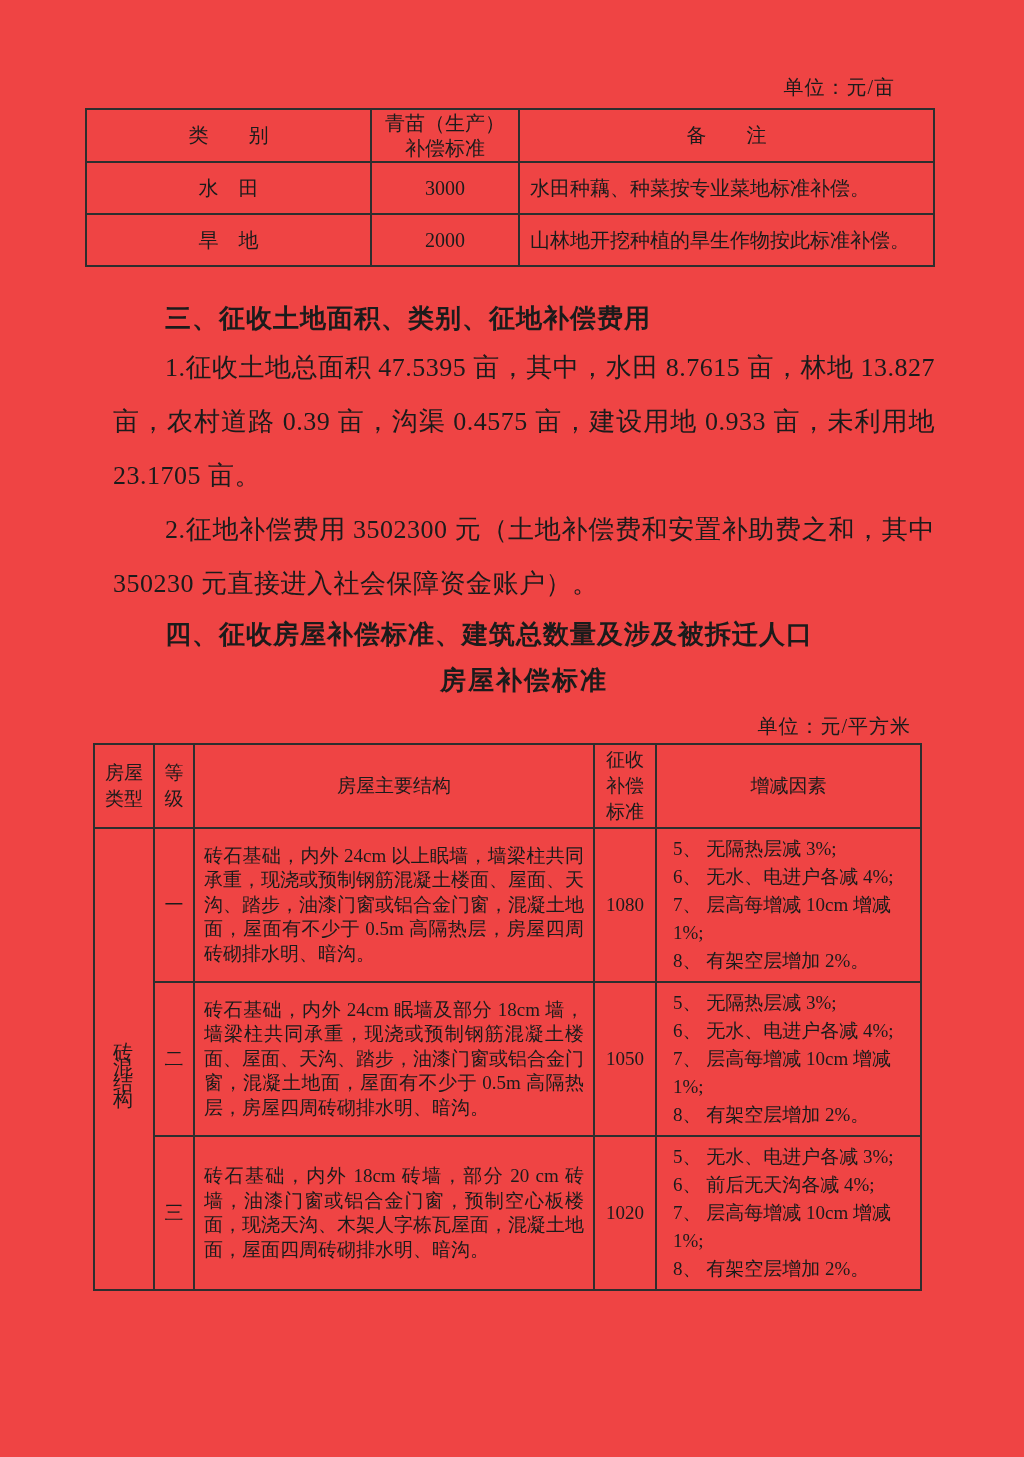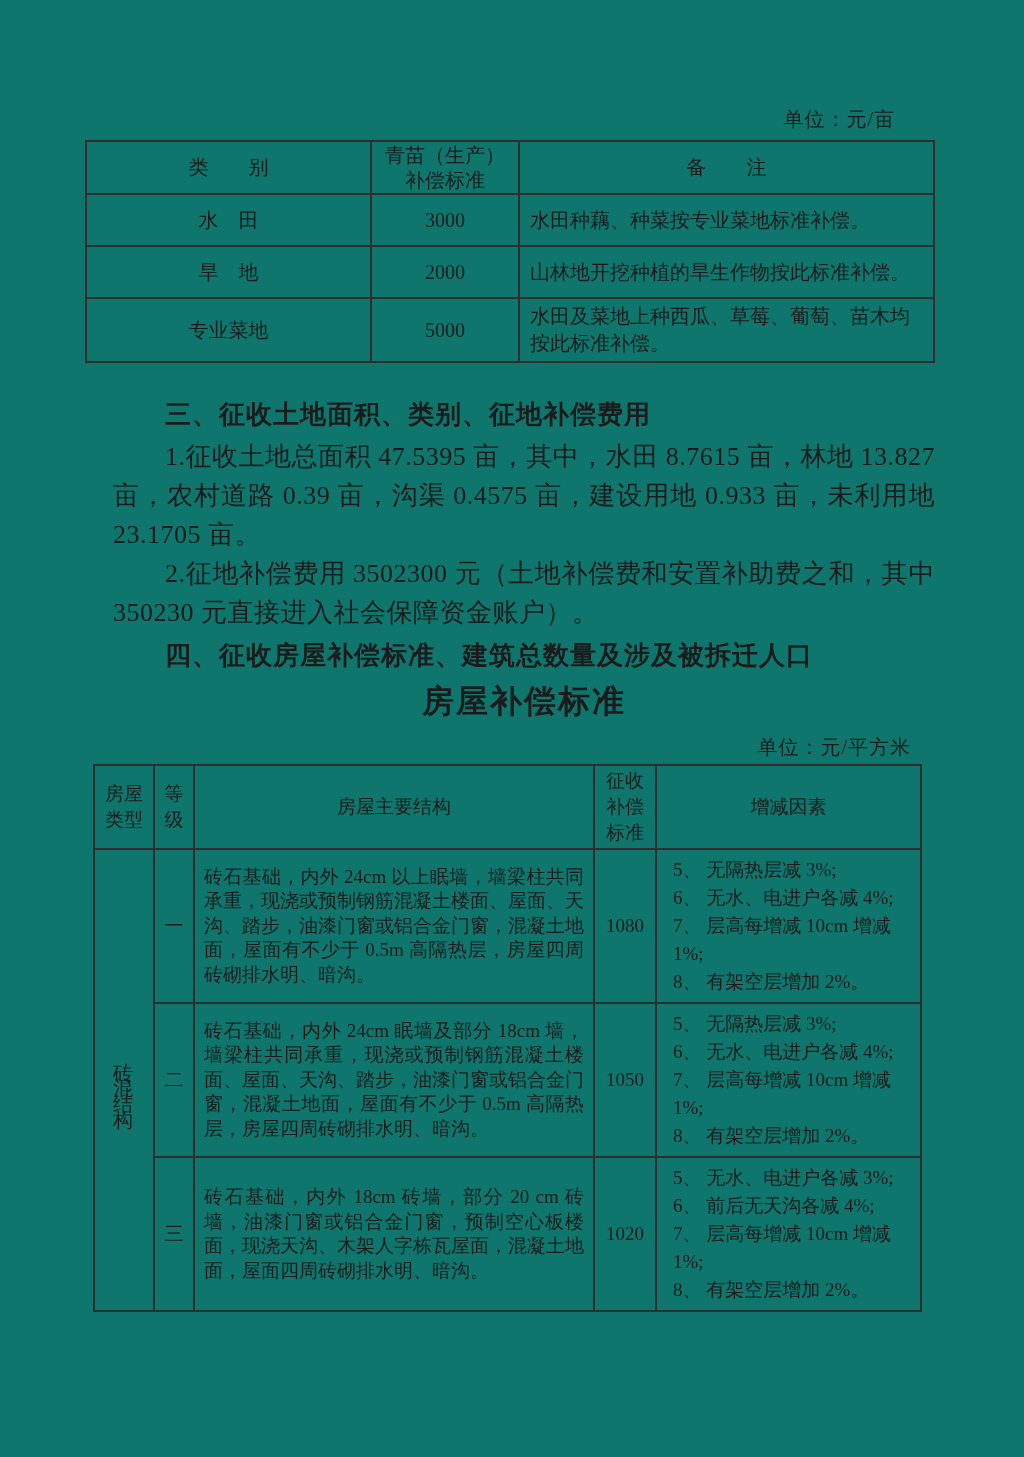--- a/index.html
+++ b/index.html
@@ -1,24 +1,24 @@
 <!DOCTYPE html>
 <html><head>
 <meta charset="utf-8">
 <style>
   * { margin:0; padding:0; box-sizing:border-box; }
   html,body { background:#e8e8e8; }
   .page {
     position:relative;
     width:1024px; height:1457px;
     margin:0 auto;
-    background:#0f766e;
+    background:#ef4444;
     color:#1b1b1b;
     font-family:"Liberation Serif","DejaVu Serif",serif;
-    padding-top:106px;
+    padding-top:74px;
     overflow:hidden;
   }
   .content { margin-left:85px; width:848px; }
 
   .unit-label {
     font-size:20px; line-height:26px;
     text-align:right; letter-spacing:1px;
   }
   .unit1 { padding-right:38px; margin-bottom:8px; }
   .unit2 { padding-right:22px; margin-bottom:4px; margin-top:10px; }
@@ -40,26 +40,26 @@
 
   
   .textblock { margin-left:28px; width:822px; }
   .doc-heading {
     font-family:"Liberation Sans","DejaVu Sans",sans-serif;
     font-weight:700; font-size:26px; line-height:46px;
     text-indent:2em; letter-spacing:1px;
   }
   .h3 { margin-top:28px; }
   .para {
-    font-size:26px; line-height:39px;
+    font-size:26px; line-height:54px;
     text-indent:2em; text-align:justify; letter-spacing:0.5px;
   }
   .subtitle {
     font-family:"Liberation Sans","DejaVu Sans",sans-serif;
-    font-weight:700; font-size:32px; line-height:46px;
+    font-weight:700; font-size:26px; line-height:46px;
     text-align:center; letter-spacing:2px;
   }
 
   
   .t2 { width:827px; margin-left:8px; }
   .t2 td { font-size:19px; }
   .t2 .hrow td { height:78px; text-align:center; line-height:26px; padding:2px; }
   .t2 .house-type-cell { text-align:center; }
   .vertical-text {
     writing-mode:vertical-lr; text-orientation:upright;
@@ -102,25 +102,20 @@
       </tr>
       <tr class="r">
         <td>水　田</td>
         <td>3000</td>
         <td class="note-cell">水田种藕、种菜按专业菜地标准补偿。</td>
       </tr>
       <tr class="r">
         <td>旱　地</td>
         <td>2000</td>
         <td class="note-cell">山林地开挖种植的旱生作物按此标准补偿。</td>
-      </tr>
-      <tr class="r r-last">
-        <td>专业菜地</td>
-        <td>5000</td>
-        <td class="note-cell">水田及菜地上种西瓜、草莓、葡萄、苗木均按此标准补偿。</td>
       </tr>
     </tbody>
       </table>
 
     <div class="textblock">
       <div class="doc-heading h3">三、征收土地面积、类别、征地补偿费用</div>
       <div class="para">1.征收土地总面积 47.5395 亩，其中，水田 8.7615 亩，林地 13.827 亩，农村道路 0.39 亩，沟渠 0.4575 亩，建设用地 0.933 亩，未利用地 23.1705 亩。</div>
       <div class="para">2.征地补偿费用 3502300 元（土地补偿费和安置补助费之和，其中 350230 元直接进入社会保障资金账户）。</div>
       <div class="doc-heading">四、征收房屋补偿标准、建筑总数量及涉及被拆迁人口</div>
       <div class="subtitle">房屋补偿标准</div>

